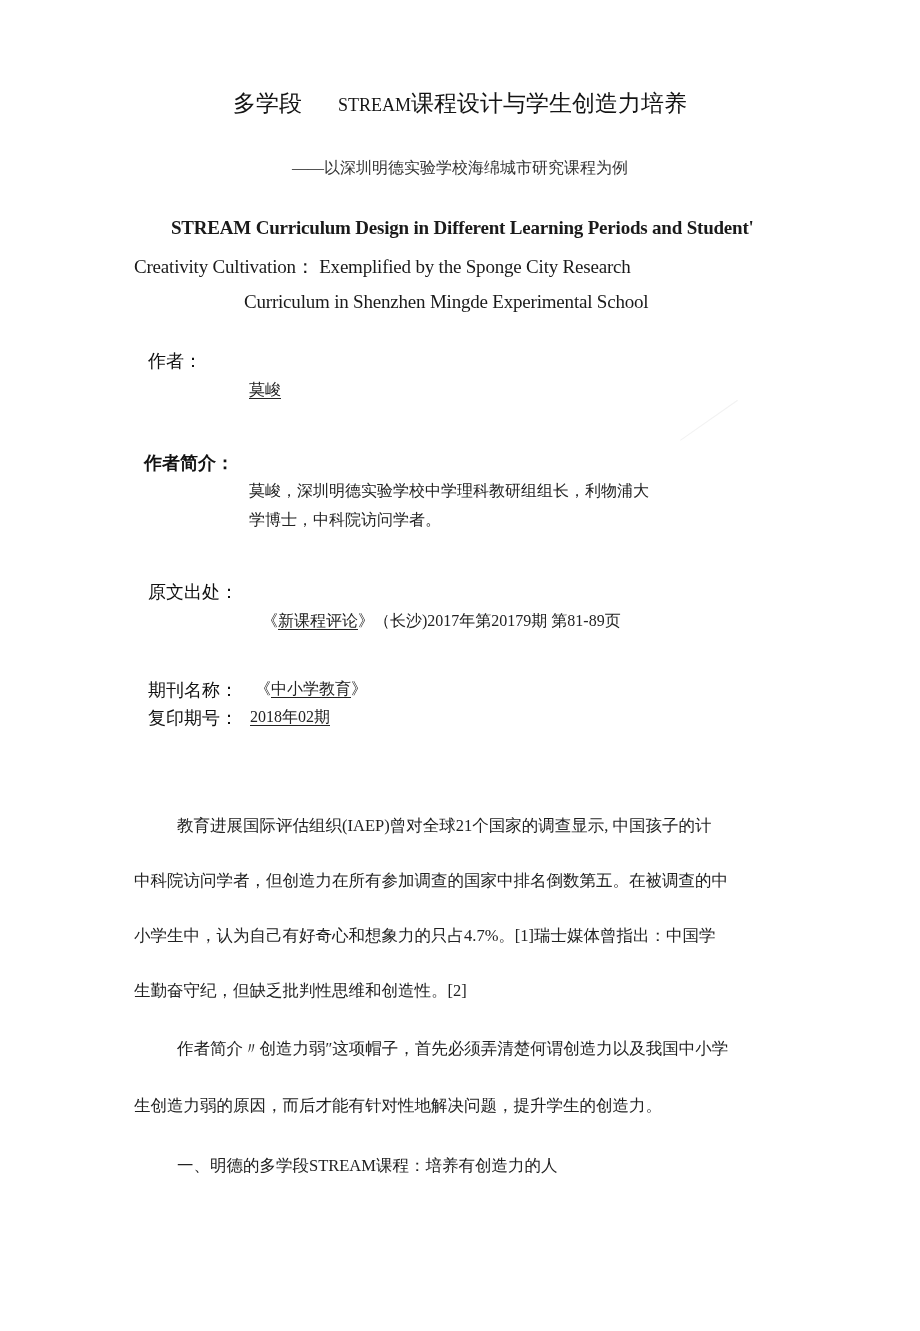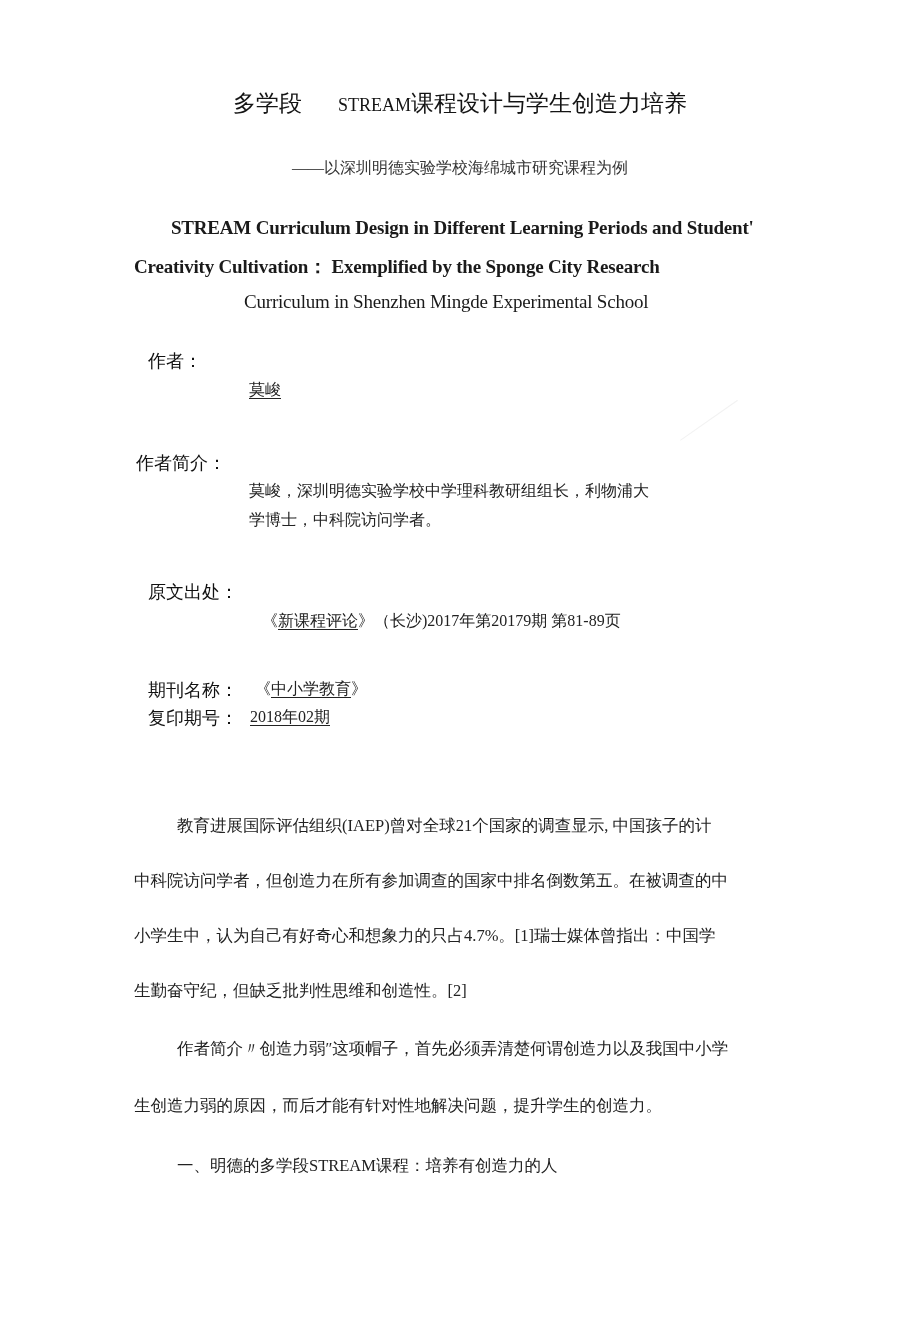--- a/index.html
+++ b/index.html
@@ -65,27 +65,27 @@
 </head>
 <body>
 
 <div class="watermark"></div>
 
 <div class="abs title"><span>多学段</span><span class="latin">STREAM</span><span>课程设计与学生创造力培养</span></div>
 
 <div class="abs subtitle">——以深圳明德实验学校海绵城市研究课程为例</div>
 
 <div class="abs en-title" style="left:171px; top:217px;font-weight:bold;">STREAM Curriculum Design in Different Learning Periods and Student'</div>
-<div class="abs en-title" style="left:134px; top:254px;font-weight:bold;">Creativity Cultivation：  Exemplified by the Sponge City Research</div>
+<div class="abs en-title" style="left:134px; top:254px;">Creativity Cultivation：  Exemplified by the Sponge City Research</div>
 <div class="abs en-title" style="left:244px; top:291px;">Curriculum in Shenzhen Mingde Experimental School</div>
 
 <div class="abs label" style="left:148px; top:349px;">作者：</div>
 <div class="abs val" style="left:249px; top:380px;"><span class="u">莫峻</span></div>
 
-<div class="abs label" style="left:136px; top:451px;">作者简介：</div>
+<div class="abs label" style="left:144px; top:451px;font-weight:bold;">作者简介：</div>
 <div class="abs val" style="left:249px; top:481px;">莫峻，深圳明德实验学校中学理科教研组组长，利物浦大</div>
 <div class="abs val" style="left:249px; top:510px;text-align:right;">学博士，中科院访问学者。</div>
 
 <div class="abs label" style="left:148px; top:580px;">原文出处：</div>
 <div class="abs val" style="left:262px; top:611px;"><span>《</span><span class="u">新课程评论</span><span>》（长沙)2017年第20179期  第81-89页</span></div>
 
 <div class="abs label" style="left:148px; top:678px;">期刊名称：</div>
 <div class="abs val" style="left:255px; top:679px;"><span>《</span><span class="u">中小学教育</span><span>》</span></div>
 
 <div class="abs label" style="left:148px; top:706px;">复印期号：</div>

